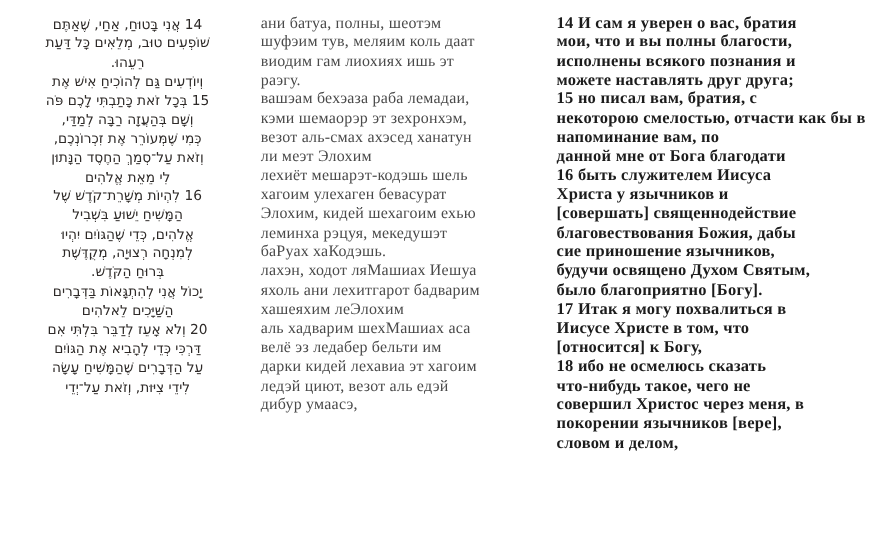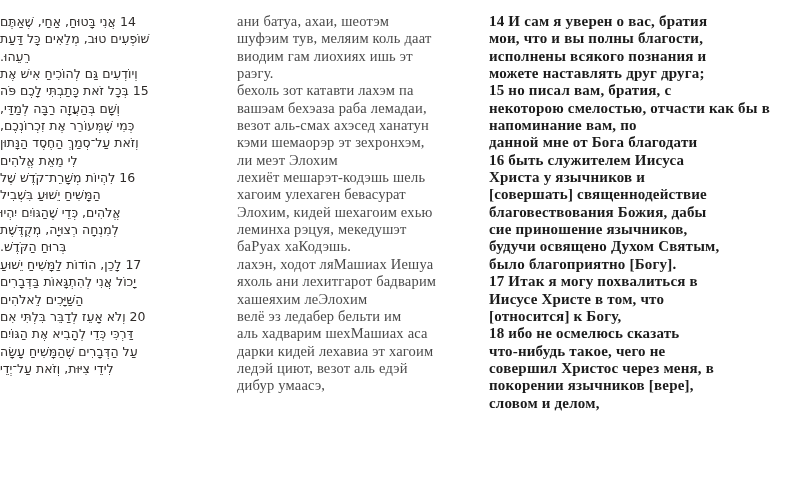--- a/index.html
+++ b/index.html
@@ -21,34 +21,34 @@
   }
   .line {
     white-space: nowrap;
     height: 17.35px;
     line-height: 17.35px;
   }
   #hebrew-col {
     left: 0;
     width: 232px;
     direction: rtl;
-    text-align: left;
+    text-align: center;
     font-family: "DejaVu Sans", "Liberation Serif", sans-serif;
     font-size: 12.5px;
     color: #2e2a28;
   }
   #translit-col {
     left: 237px;
     width: 266px;
     font-size: 14.5px;
     color: #4a4a4a;
     letter-spacing: 0.2px;
   }
   #russian-col {
-    left: 489px;
+    left: 506px;
     width: 294px;
     font-size: 15px;
     font-weight: bold;
     color: #1c1c1c;
     letter-spacing: 0.2px;
   }
 </style>
 </head>
 <body>
 
@@ -61,48 +61,46 @@
       <div class="line">15 בְּכָל זֹאת כָּתַבְתִּי לָכֶם פֹּה</div>
       <div class="line">וְשָׁם בְּהַעֲזָה רַבָּה לְמַדַּי,</div>
       <div class="line">כְּמִי שֶׁמְּעוֹרֵר אֶת זִכְרוֹנְכֶם,</div>
       <div class="line">וְזֹאת עַל־סְמַךְ הַחֶסֶד הַנָּתוּן</div>
       <div class="line">לִי מֵאֵת אֱלֹהִים</div>
       <div class="line">16 לִהְיוֹת מְשָׁרֵת־קֹדֶשׁ שֶׁל</div>
       <div class="line">הַמָּשִׁיחַ יֵשׁוּעַ בִּשְׁבִיל</div>
       <div class="line">אֱלֹהִים, כְּדֵי שֶׁהַגּוֹיִם יִהְיוּ</div>
       <div class="line">לְמִנְחָה רְצוּיָה, מְקֻדֶּשֶׁת</div>
       <div class="line">בְּרוּחַ הַקֹּדֶשׁ.</div>
-      <div class="line">17 לָכֵן, הוֹדוֹת לַמָּשִׁיחַ יֵשׁוּעַ</div>
       <div class="line">יָכוֹל אֲנִי לְהִתְגָּאוֹת בַּדְּבָרִים</div>
       <div class="line">הַשַּׁיָּכִים לֵאלֹהִים</div>
       <div class="line">20 וְלֹא אָעֵז לְדַבֵּר בִּלְתִּי אִם</div>
       <div class="line">דַּרְכִּי כְּדֵי לְהָבִיא אֶת הַגּוֹיִם</div>
       <div class="line">עַל הַדְּבָרִים שֶׁהַמָּשִׁיחַ עָשָׂה</div>
       <div class="line">לִידֵי צִיּוּת, וְזֹאת עַל־יְדֵי</div>
     </div>
   <div id="translit-col" class="col">
-      <div class="line">ани батуа, ахаи, шеотэм</div>
+      <div class="line">ани батуа, полны, шеотэм</div>
       <div class="line">шуфэим тув, меляим коль даат</div>
       <div class="line">виодим гам лиохиях ишь эт</div>
       <div class="line">раэгу.</div>
-      <div class="line">бехоль зот катавти лахэм па</div>
       <div class="line">вашэам бехэаза раба лемадаи,</div>
+      <div class="line">кэми шемаорэр эт зехронхэм,</div>
       <div class="line">везот аль-смах ахэсед ханатун</div>
-      <div class="line">кэми шемаорэр эт зехронхэм,</div>
       <div class="line">ли меэт Элохим</div>
       <div class="line">лехиёт мешарэт-кодэшь шель</div>
       <div class="line">хагоим улехаген бевасурат</div>
       <div class="line">Элохим, кидей шехагоим ехью</div>
       <div class="line">леминха рэцуя, мекедушэт</div>
       <div class="line">баРуах хаКодэшь.</div>
       <div class="line">лахэн, ходот ляМашиах Иешуа</div>
       <div class="line">яхоль ани лехитгарот бадварим</div>
       <div class="line">хашеяхим леЭлохим</div>
+      <div class="line">аль хадварим шехМашиах аса</div>
       <div class="line">велё эз ледабер бельти им</div>
-      <div class="line">аль хадварим шехМашиах аса</div>
       <div class="line">дарки кидей лехавиа эт хагоим</div>
       <div class="line">ледэй циют, везот аль едэй</div>
       <div class="line">дибур умаасэ,</div>
     </div>
   <div id="russian-col" class="col">
       <div class="line">14 И сам я уверен о вас, братия</div>
       <div class="line">мои, что и вы полны благости,</div>
       <div class="line">исполнены всякого познания и</div>
       <div class="line">можете наставлять друг друга;</div>
       <div class="line">15 но писал вам, братия, с</div>

